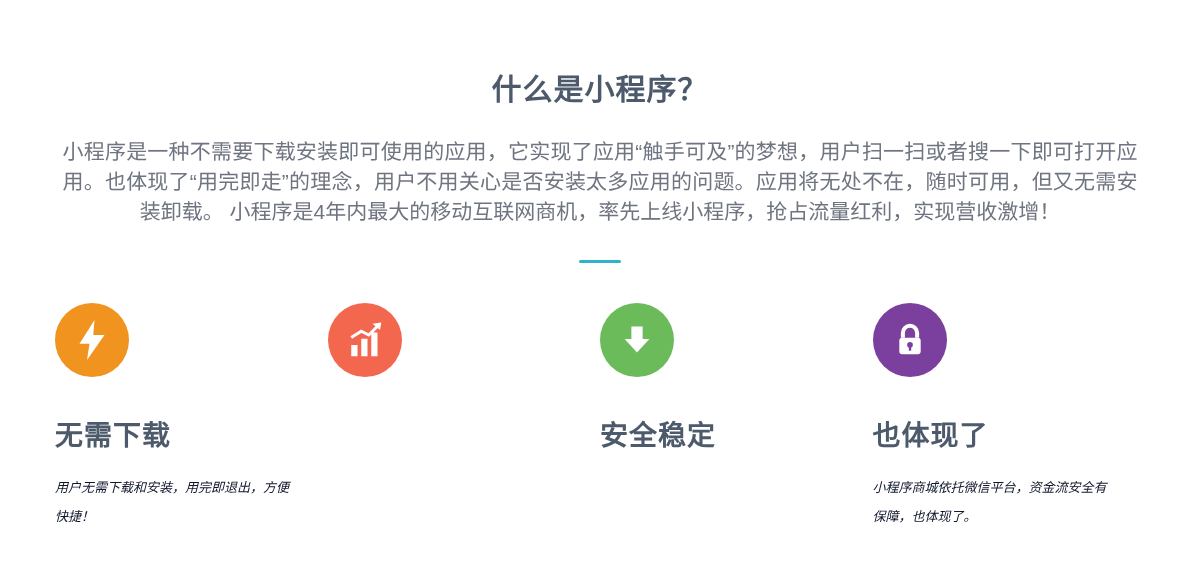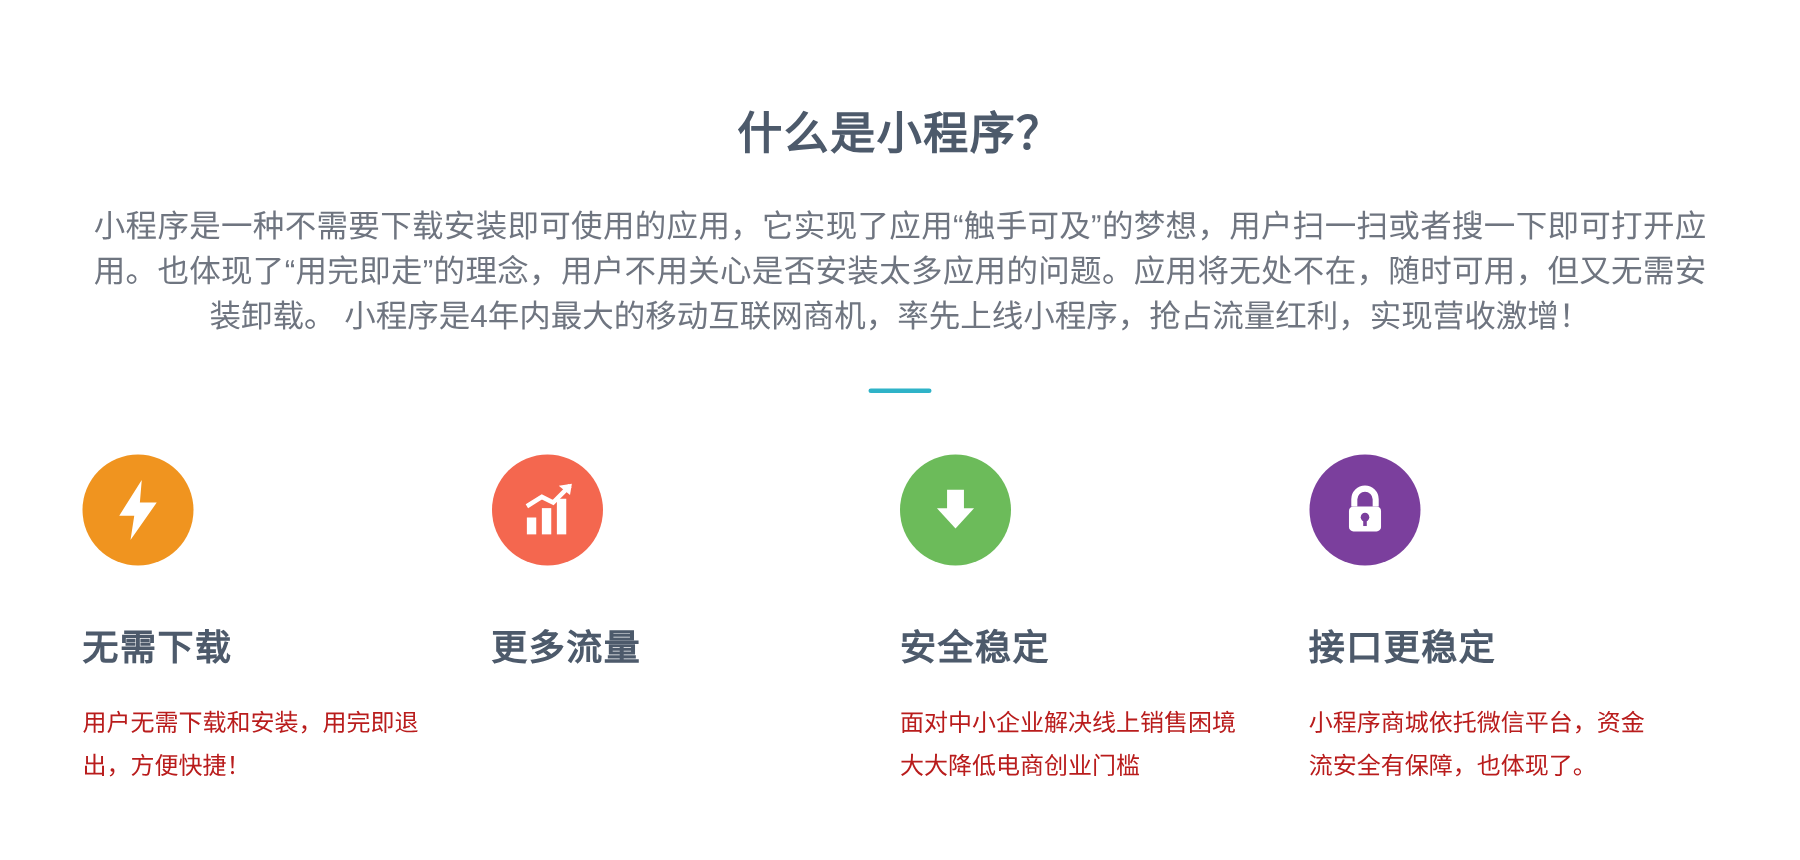--- a/index.html
+++ b/index.html
@@ -78,32 +78,33 @@
     border-radius: 50%;
     display: flex;
     align-items: center;
     justify-content: center;
     margin-bottom: 42px;
   }
   .icon-badge svg {
     display: block;
   }
   .feature-title {
-    font-size: 24px;
+    font-size: 28px;
     font-weight: bold;
     color: #4d5a6b;
     margin: 0 0 20px 0;
     letter-spacing: 1px;
     line-height: 1.2;
   }
   .feature-desc {
-    font-size: 16px;
+    font-size: 13px;
     line-height: 29px;
-    color: #b91c1c;
+    color: #0f172a;
     margin: 0;
+    font-style: italic;
   }
 </style>
 </head>
 <body>
 
 <div class="page">
 
   <h1 class="section-title">什么是小程序？</h1>
 
   <p class="intro">小程序是一种不需要下载安装即可使用的应用，它实现了应用“触手可及”的梦想，用户扫一扫或者搜一下即可打开应用。也体现了“用完即走”的理念，用户不用关心是否安装太多应用的问题。应用将无处不在，随时可用，但又无需安装卸载。 小程序是4年内最大的移动互联网商机，率先上线小程序，抢占流量红利，实现营收激增！</p>
@@ -127,41 +128,39 @@
     <div class="feature">
       <div class="icon-badge" style="background:#f4674f;">
         <svg width="40" height="40" viewBox="0 0 32 32" aria-hidden="true">
           <rect x="5" y="20" width="5" height="9" fill="#ffffff"></rect>
           <rect x="13" y="15" width="5" height="14" fill="#ffffff"></rect>
           <rect x="21" y="10" width="5" height="19" fill="#ffffff"></rect>
           <polyline points="5,14 13,9 19,12 28,3" fill="none" stroke="#ffffff" stroke-width="2.4"></polyline>
           <polygon points="29,2 22,3 28,8" fill="#ffffff"></polygon>
         </svg>
       </div>
-      <h2 class="feature-title">更多流量</h2>
     </div>
 
     <div class="feature">
       <div class="icon-badge" style="background:#6cbb5a;">
         <svg width="36" height="36" viewBox="0 0 32 32" aria-hidden="true">
           <rect x="11" y="4" width="10" height="12" fill="#ffffff"></rect>
           <polygon points="5,15 27,15 16,27" fill="#ffffff"></polygon>
         </svg>
       </div>
       <h2 class="feature-title">安全稳定</h2>
-      <p class="feature-desc">面对中小企业解决线上销售困境大大降低电商创业门槛</p>
     </div>
 
     <div class="feature">
       <div class="icon-badge" style="background:#7b3f9d;">
         <svg width="34" height="38" viewBox="0 0 28 32" aria-hidden="true">
           <path d="M8 14 V10 a6 6 0 0 1 12 0 V14" fill="none" stroke="#ffffff" stroke-width="3.4"></path>
           <rect x="5" y="14" width="18" height="14" rx="2.5" fill="#ffffff"></rect>
           <circle cx="14" cy="20" r="2.4" fill="#7b3f9d"></circle>
           <rect x="13" y="20" width="2" height="5" fill="#7b3f9d"></rect>
         </svg>
       </div>
-      <h2 class="feature-title">接口更稳定</h2>
+      <h2 class="feature-title">也体现了</h2>
       <p class="feature-desc">小程序商城依托微信平台，资金流安全有保障，也体现了。</p>
     </div>
 
   </div>
 </div>
 
 </body></html>

